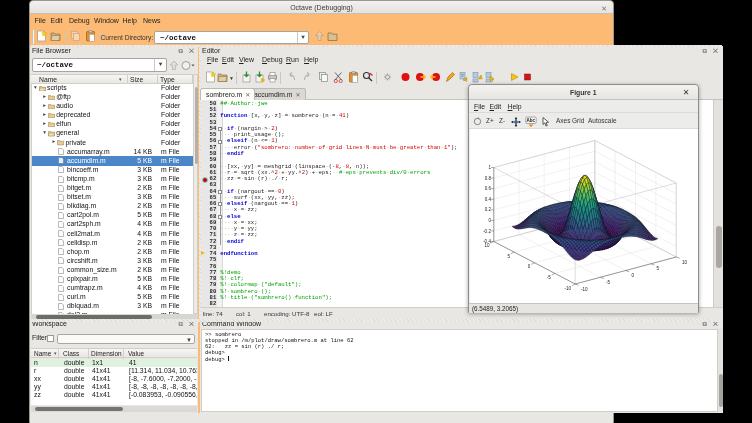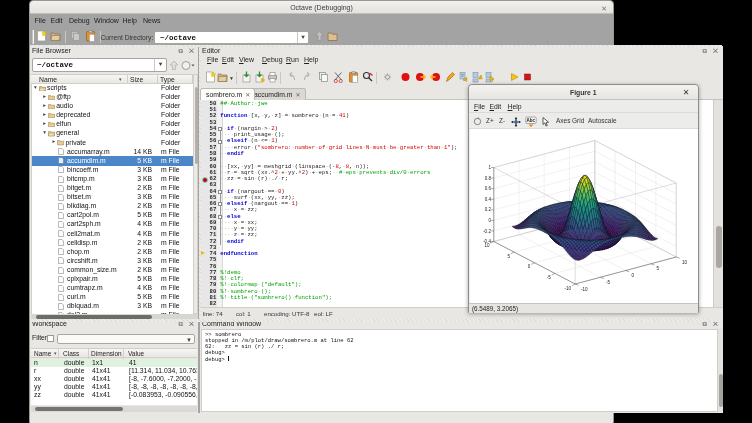--- a/index.html
+++ b/index.html
@@ -1,16 +1,16 @@
 <!DOCTYPE html>
 <html><head><meta charset="utf-8"><style>
 *{margin:0;padding:0;box-sizing:border-box}
 html,body{width:752px;height:423px;background:#000;overflow:hidden;position:relative;font-family:"Liberation Sans",sans-serif}
 .abs{position:absolute}
-#win{position:absolute;left:29px;top:0;width:585px;height:423px;background:#a3a3a3;border-radius:4px 4px 0 0;border:1px solid #9b9892}
+#win{position:absolute;left:29px;top:0;width:585px;height:423px;background:#fdba74;border-radius:4px 4px 0 0;border:1px solid #9b9892}
 #titlebar{position:absolute;left:0;top:0;right:0;height:13px;background:linear-gradient(#f2f1ef,#e5e3e0);border-bottom:1px solid #c3c0bb;border-radius:4px 4px 0 0;text-align:center;font-size:7px;color:#3c3c3c;line-height:13px}
 #titlebar .x{position:absolute;right:6px;top:0.5px;color:#777;font-size:7px}
 #menubar{position:absolute;left:0;top:13px;right:0;height:14px;font-size:7px;color:#222}
 #menubar span{position:absolute;top:3px}
 #toolbar{position:absolute;left:0;top:27px;right:0;height:18px;border-bottom:1px solid #cecbc6;font-size:7px;color:#333}
 .tsep{position:absolute;top:3px;width:1px;height:12px;background:#cbc8c3}
 #cdbox{position:absolute;left:124px;top:2.5px;width:155px;height:13px;background:#fff;border:1px solid #a8a5a0;border-radius:2px;font-family:"Liberation Mono",monospace;font-size:7.5px;font-weight:bold;color:#111;line-height:12px;padding-left:5px}
 #cdbox .dd{position:absolute;right:0;top:0;width:11px;height:11px;border-left:1px solid #ccc9c4;color:#444;font-size:6px;line-height:11px;text-align:center}
 
 .panel{position:absolute;background:#e9e7e4}

